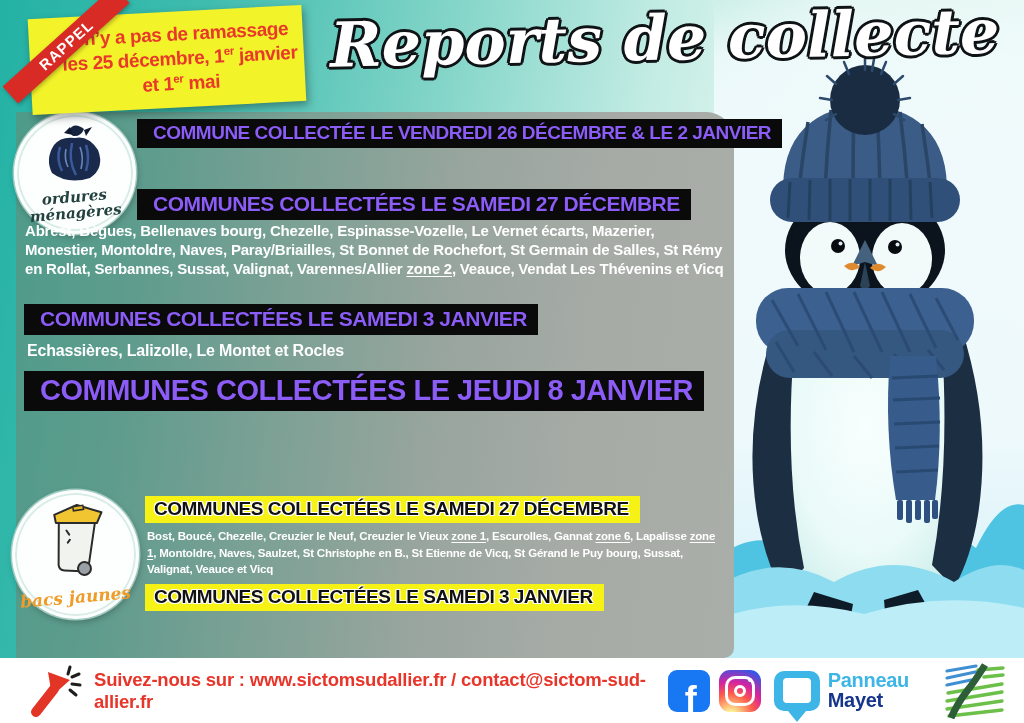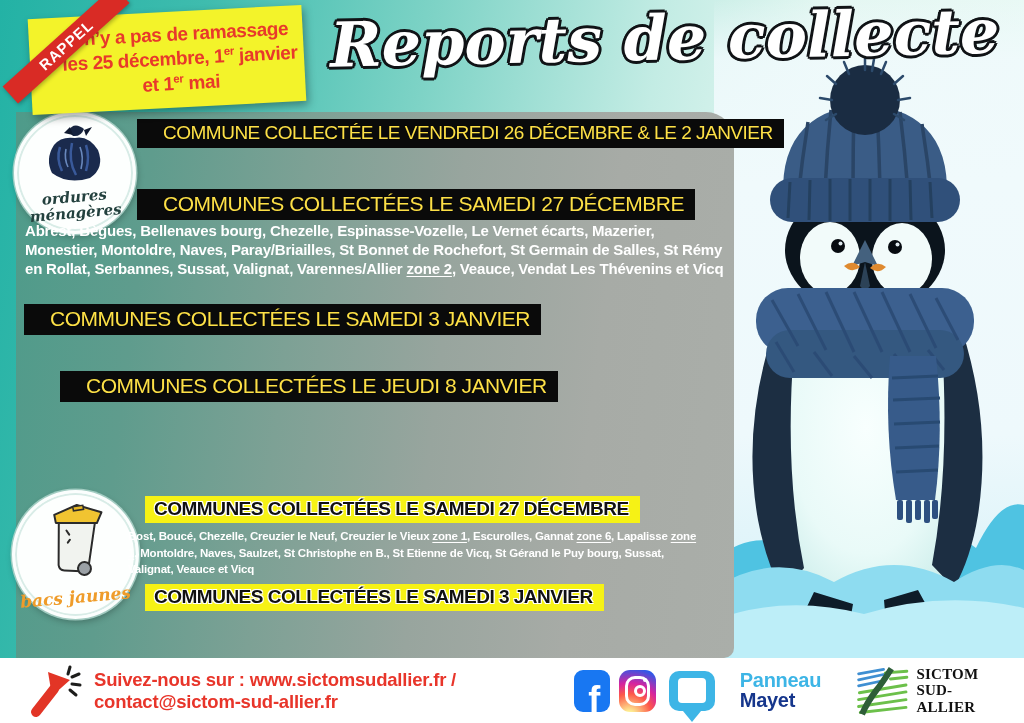--- a/index.html
+++ b/index.html
@@ -62,57 +62,57 @@
   .badge-label{
     position:absolute; left:0; right:0; text-align:center;
     font-family:"DejaVu Serif", serif; font-style:italic; font-weight:bold;
   }
   .label-ordures{ bottom:10px; color:#23413e; font-size:15px; line-height:1.05; transform:rotate(-5deg); }
   .label-bacs{ bottom:9px; color:#ef9c2a; font-size:17px; transform:rotate(-5deg); }
 
   
   .bar{
     position:absolute; z-index:3; display:inline-block; white-space:nowrap;
-    background:#0a0a0a; color:#fde047; font-weight:normal; letter-spacing:-0.5px;
-    padding:3px 11px 4px 26px; text-shadow:0 0 1px #000;
+    background:#0a0a0a; color:#8b5cf6; font-weight:bold; letter-spacing:-0.5px;
+    padding:3px 11px 4px 16px; text-shadow:0 0 1px #000;
   }
   .bar-yellow{
     position:absolute; z-index:3; display:inline-block; white-space:nowrap;
     background:#f6f215; color:#111; font-weight:bold; letter-spacing:-0.5px;
     padding:2px 11px 3px 9px;
     text-shadow:-1px -1px 0 #fff,1px -1px 0 #fff,-1px 1px 0 #fff,1px 1px 0 #fff;
   }
   .list{
     position:absolute; z-index:3; color:#fff; font-weight:bold;
     letter-spacing:-0.2px; line-height:1.27;
   }
   .list u, .bar u{ text-decoration-thickness:1px; text-underline-offset:2px; }
   .sup{ font-size:0.6em; vertical-align:super; }
 
   
   .footer{
     position:absolute; left:0; bottom:0; width:1024px; height:65px; z-index:6;
-    background:#fff; display:flex; align-items:center; padding:0 24px 0 24px;justify-content:flex-end;
+    background:#fff; display:flex; align-items:center; padding:0 16px 0 24px;justify-content:flex-end;
   }
   .follow{ margin-left:12px; color:#e8352a; font-weight:bold; font-size:18.5px; letter-spacing:-0.2px; }
   .socials{ margin-left:auto; display:flex; align-items:center; gap:9px; }
   .fb{
     width:42px; height:42px; border-radius:9px; background:#1877f2; overflow:hidden;
     color:#fff; font-weight:bold; font-size:36px; line-height:1;
     display:flex; align-items:flex-end; justify-content:center;
   }
   .fb span{ transform:translate(2px,6px); }
   .ig{
     width:42px; height:42px; border-radius:11px; position:relative;
     background:radial-gradient(circle at 28% 110%, #fdf497 0%, #fdf497 8%, #fd5949 42%, #d6249f 62%, #285aeb 92%);
   }
   .ig::before{ content:""; position:absolute; inset:6px; border:3px solid #fff; border-radius:10px; }
   .ig::after{ content:""; position:absolute; left:15px; top:15px; width:6px; height:6px; border:3px solid #fff; border-radius:50%; }
   .ig .dot{ position:absolute; right:9px; top:8px; width:4px; height:4px; background:#fff; border-radius:50%; }
-  .pp{ display:flex; align-items:center; gap:25px; margin-left:4px; }
+  .pp{ display:flex; align-items:center; gap:8px; margin-left:4px; }
   .pp-pin{ position:relative; width:46px; height:40px; background:#3db5e6; border-radius:10px; }
   .pp-pin::before{ content:""; position:absolute; inset:7px 9px 8px 9px; background:#fff; border-radius:4px; }
   .pp-pin::after{
     content:""; position:absolute; left:14px; top:100%; width:0; height:0;
     border-left:9px solid transparent; border-right:9px solid transparent; border-top:11px solid #3db5e6;
   }
   .pp-text{ font-weight:bold; font-size:20px; line-height:0.98; letter-spacing:-0.3px; }
   .pp-text .l1{ color:#3db5e6; }
   .pp-text .l2{ color:#16368c; }
   .sictom{ display:flex; align-items:center; gap:7px; margin-left:26px; margin-right:2px; }
@@ -283,25 +283,26 @@
     </svg>
     <div class="badge-label label-bacs">bacs jaunes</div>
   </div>
 
   <div class="bar" style="left:137px; top:119px; font-size:19px;">COMMUNE COLLECTÉE LE VENDREDI 26 DÉCEMBRE &amp; LE 2 JANVIER</div>
 
   <div class="bar" style="left:137px; top:189px; font-size:21px;">COMMUNES COLLECTÉES LE SAMEDI 27 DÉCEMBRE</div>
   <div class="list" style="left:25px; top:221px; width:705px; font-size:15px;">Abrest, Bègues, Bellenaves bourg, Chezelle, Espinasse-Vozelle, Le Vernet écarts, Mazerier, Monestier, Montoldre, Naves, Paray/Briailles, St Bonnet de Rochefort, St Germain de Salles, St Rémy en Rollat, Serbannes, Sussat, Valignat, Varennes/Allier <u>zone 2</u>, Veauce, Vendat Les Thévenins et Vicq</div>
 
   <div class="bar" style="left:24px; top:304px; font-size:21px;">COMMUNES COLLECTÉES LE SAMEDI 3 JANVIER</div>
-
-  <div class="bar" style="left:24px; top:371px; font-size:21px;margin-left:36px;">COMMUNES COLLECTÉES LE JEUDI 8 JANVIER</div>
+  <div class="list" style="left:27px; top:341px; width:700px; font-size:16px;">Echassières, Lalizolle, Le Montet et Rocles</div>
+
+  <div class="bar" style="left:24px; top:371px; font-size:29px;">COMMUNES COLLECTÉES LE JEUDI 8 JANVIER</div>
 
   <div class="bar-yellow" style="left:145px; top:496px; font-size:19px;">COMMUNES COLLECTÉES LE SAMEDI 27 DÉCEMBRE</div>
-  <div class="list" style="left:128px; top:528px; width:578px; font-size:11.5px; line-height:1.45;">Bost, Boucé, Chezelle, Creuzier le Neuf, Creuzier le Vieux <u>zone 1</u>, Escurolles, Gannat <u>zone 6</u>, Lapalisse <u>zone 1</u>, Montoldre, Naves, Saulzet, St Christophe en B., St Etienne de Vicq, St Gérand le Puy bourg, Sussat, Valignat, Veauce et Vicq</div>
+  <div class="list" style="left:147px; top:528px; width:578px; font-size:11.5px; line-height:1.45;">Bost, Boucé, Chezelle, Creuzier le Neuf, Creuzier le Vieux <u>zone 1</u>, Escurolles, Gannat <u>zone 6</u>, Lapalisse <u>zone 1</u>, Montoldre, Naves, Saulzet, St Christophe en B., St Etienne de Vicq, St Gérand le Puy bourg, Sussat, Valignat, Veauce et Vicq</div>
 
   <div class="bar-yellow" style="left:145px; top:584px; font-size:19px;">COMMUNES COLLECTÉES LE SAMEDI 3 JANVIER</div>
 
   <div class="footer">
     <svg class="click-icon" width="58" height="54" viewBox="0 0 58 54">
       <line x1="12" y1="48" x2="30" y2="25" stroke="#e23526" stroke-width="10" stroke-linecap="round"></line>
       <polygon points="24,8 46,16 28,32" fill="#e23526"></polygon>
       <g stroke="#1d1d1b" stroke-width="3" stroke-linecap="round">
         <line x1="46" y1="3" x2="44" y2="10"></line>
         <line x1="55" y1="10" x2="48" y2="13"></line>
@@ -335,21 +336,17 @@
           <g stroke="#6cc04a" stroke-width="3.4" stroke-linecap="round">
             <line x1="34" y1="7" x2="59" y2="5"></line>
               <line x1="40" y1="14" x2="59" y2="12"></line>
             <line x1="4" y1="30" x2="58" y2="21"></line>
               <line x1="3" y1="38" x2="58" y2="29"></line>
             <line x1="3" y1="46" x2="58" y2="38"></line>
               <line x1="5" y1="53" x2="58" y2="47"></line>
           </g>
           <path d="M41 2 Q31 18 23 28 Q13 41 7 55" stroke="#2e5e38" stroke-width="7" fill="none"></path>
         </svg>
-        <div class="sictom-text">
-          <div>SICTOM</div>
-          <div>SUD-ALLIER</div>
-        </div>
       </div>
     </div>
   </div>
 
 </div>
 
 </body></html>

